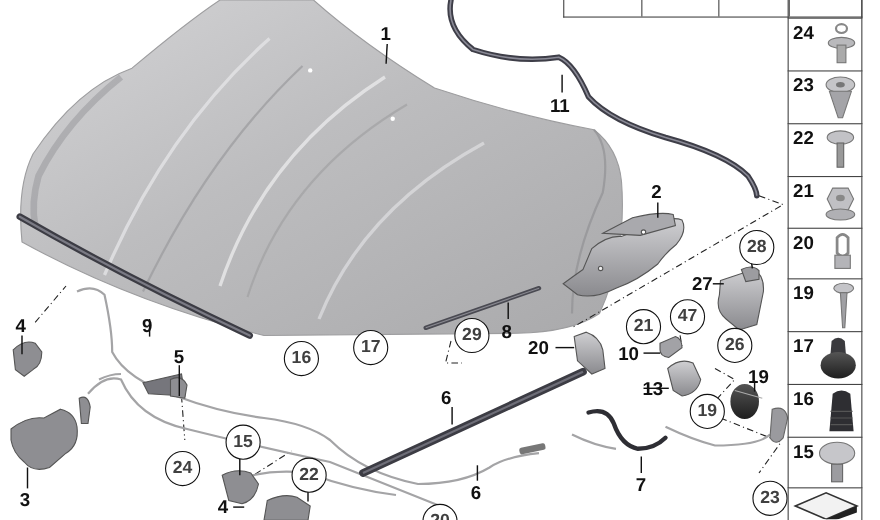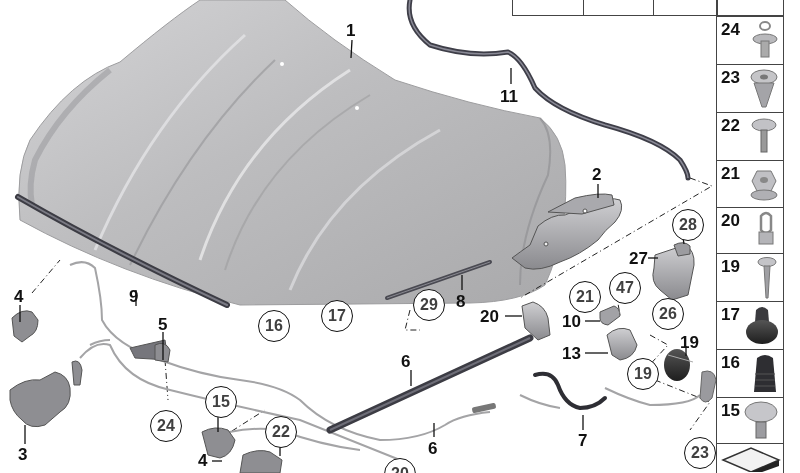--- a/index.html
+++ b/index.html
@@ -148,21 +148,21 @@
   <div class="lbl" style="left:14px;top:288px">4</div>
   <div class="lbl" style="left:198px;top:452px">4</div>
   <div class="lbl" style="left:158px;top:316px">5</div>
   <div class="lbl" style="left:428px;top:440px">6</div>
   <div class="lbl" style="left:578px;top:432px">7</div>
   <div class="lbl" style="left:456px;top:293px">8</div>
   <div class="lbl" style="left:129px;top:288px">9</div>
   <div class="lbl" style="left:401px;top:353px">6</div>
   <div class="lbl" style="left:500px;top:88px">11</div>
   <div class="lbl" style="left:480px;top:308px">20</div>
-  <div class="lbl" style="left:562px;top:345px">13</div>
+  <div class="lbl" style="left:584px;top:345px">13</div>
   <div class="lbl" style="left:562px;top:313px">10</div>
   <div class="lbl" style="left:680px;top:334px">19</div>
   <div class="lbl" style="left:629px;top:250px">27</div>
 
   <div class="circ" style="left:258px;top:310px">16</div>
   <div class="circ" style="left:321px;top:300px">17</div>
   <div class="circ" style="left:413px;top:289px">29</div>
   <div class="circ" style="left:672px;top:209px">28</div>
   <div class="circ" style="left:569px;top:281px">21</div>
   <div class="circ" style="left:609px;top:272px">47</div>

